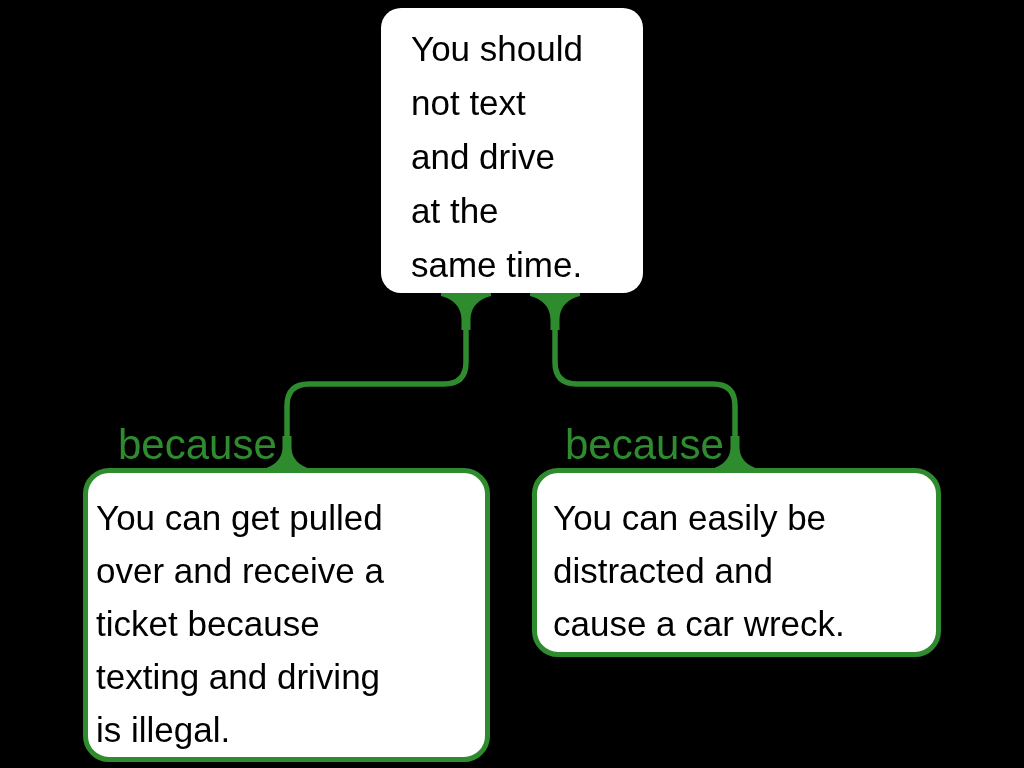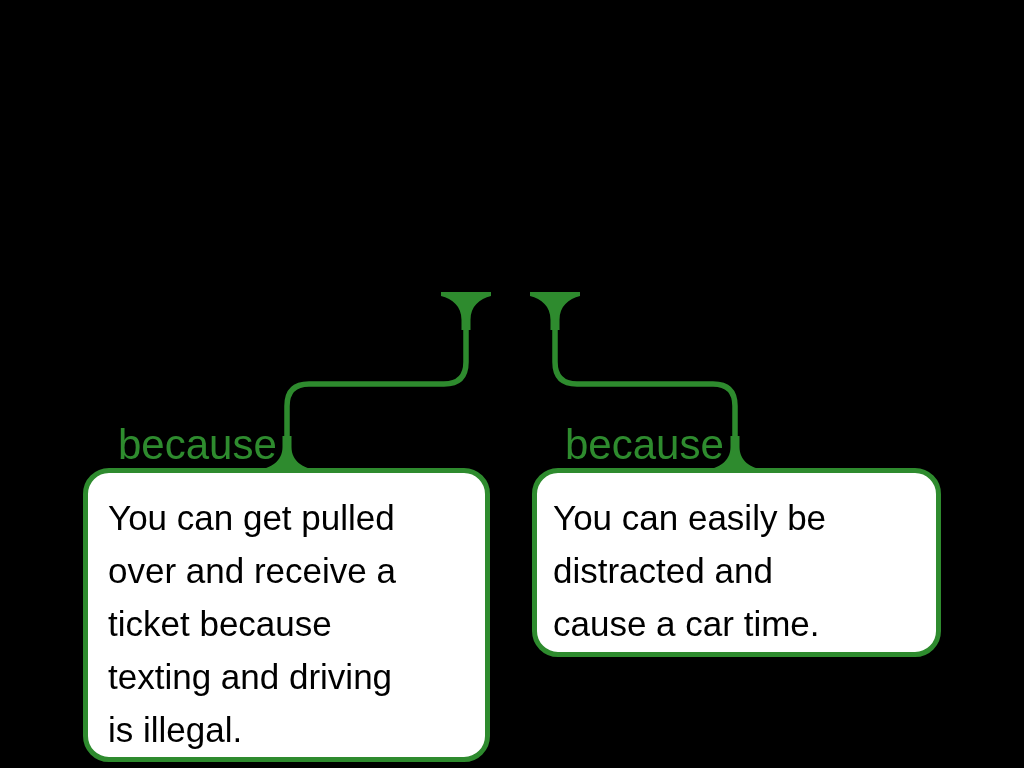--- a/index.html
+++ b/index.html
@@ -54,21 +54,21 @@
     line-height: 54px;
   }
   .node-reason {
     border: 5px solid var(--accent-green);
     border-radius: 26px;
     line-height: 53px;
   }
   .node-reason-left {
     left: 83px; top: 468px;
     width: 407px; height: 294px;
-    padding: 18px 6px 0 20px;
+    padding: 18px 6px 0 8px;
   }
   .node-reason-right {
     left: 532px; top: 468px;
     width: 409px; height: 189px;
     padding: 18px 6px 0 16px;
   }
   .because-label {
     position: absolute;
     color: var(--accent-green);
     font-size: 42px;
@@ -87,28 +87,33 @@
 
     <path class="connector-path" d="M 466 298 L 466 362 Q 466 384 444 384 L 309 384 Q 287 384 287 406 L 287 464"></path>
     <path class="connector-joint" d="M 441 292 L 491 292 L 491 296 C 479.5 299, 470.5 306, 470.5 320 L 470.5 330 L 461.5 330 L 461.5 320 C 461.5 306, 452.5 299, 441 296 Z"></path>
     <path class="connector-joint" d="M 257 473 L 257 470 C 271 468.5, 282.5 461, 282.5 447 L 282.5 436 L 291.5 436 L 291.5 447 C 291.5 461, 303 468.5, 317 470 L 317 473 Z"></path>
 
     <path class="connector-path" d="M 555 298 L 555 362 Q 555 384 577 384 L 713 384 Q 735 384 735 406 L 735 464"></path>
     <path class="connector-joint" d="M 530 292 L 580 292 L 580 296 C 568.5 299, 559.5 306, 559.5 320 L 559.5 330 L 550.5 330 L 550.5 320 C 550.5 306, 541.5 299, 530 296 Z"></path>
     <path class="connector-joint" d="M 705 473 L 705 470 C 719 468.5, 730.5 461, 730.5 447 L 730.5 436 L 739.5 436 L 739.5 447 C 739.5 461, 751 468.5, 765 470 L 765 473 Z"></path>
   </svg>
 
+  <div class="node node-claim">You should
+not text
+and drive
+at the
+same time.</div>
 
   <div class="because-label because-label-left">because</div>
 
   <div class="because-label because-label-right">because</div>
 
   <div class="node node-reason node-reason-left">You can get pulled
 over and receive a
 ticket because
 texting and driving
 is illegal.</div>
 
   <div class="node node-reason node-reason-right">You can easily be
 distracted and
-cause a car time.</div>
+cause a car wreck.</div>
 
 </div>
 
 </body></html>

